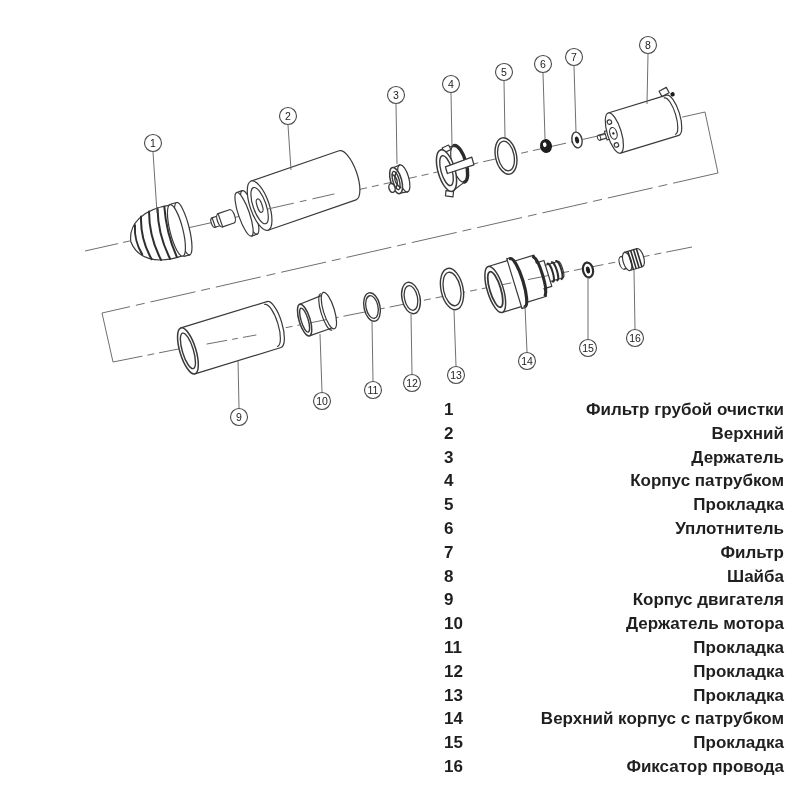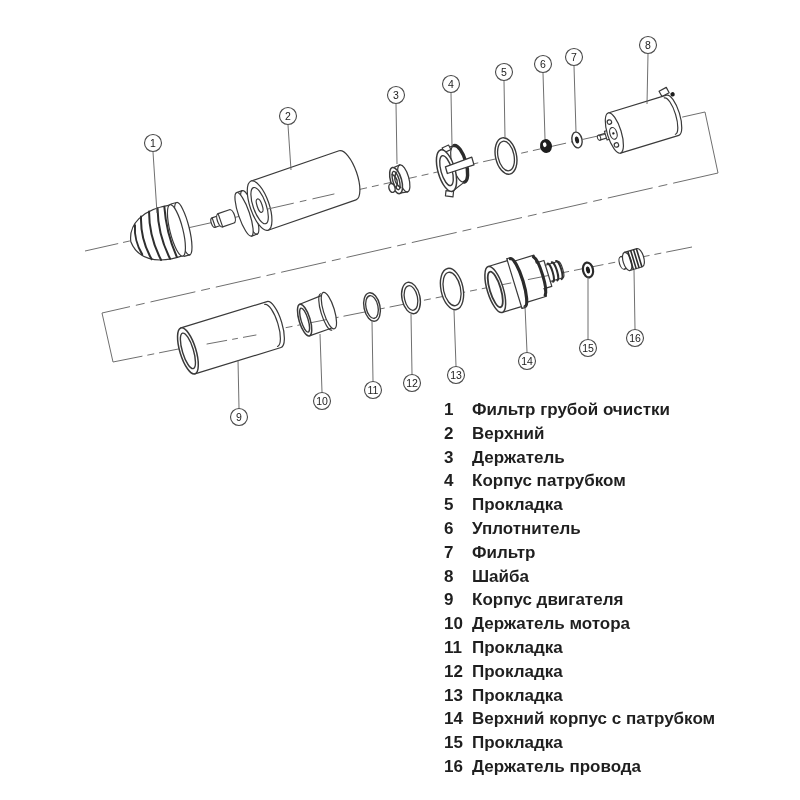--- a/index.html
+++ b/index.html
@@ -15,21 +15,21 @@
     position:absolute;left:444px;top:398px;width:340px;
     color:#1f1f1f;
   }
   .plist-row{
     display:flex;align-items:flex-start;
     height:23.8px;line-height:23.8px;
     font-size:17px;font-weight:bold;
     white-space:nowrap;
   }
   .plist-num{width:28px;flex:0 0 28px;}
-  .plist-label{flex:1;}
+  .plist-label{flex:1;text-align:right;}
   text.callout-num{
     font-family:"Liberation Sans",sans-serif;
     font-size:10.5px;fill:#222222;
   }
 </style>
 </head>
 <body>
 
 <div class="stage">
 
@@ -334,17 +334,17 @@
   <div class="plist-row">
     <span class="plist-num">14</span>
     <span class="plist-label">Верхний корпус с патрубком</span>
   </div>
   <div class="plist-row">
     <span class="plist-num">15</span>
     <span class="plist-label">Прокладка</span>
   </div>
   <div class="plist-row">
     <span class="plist-num">16</span>
-    <span class="plist-label">Держатель провода</span>
+    <span class="plist-label">Фиксатор провода</span>
   </div>
 </div>
 
 </div>
 
 </body></html>

